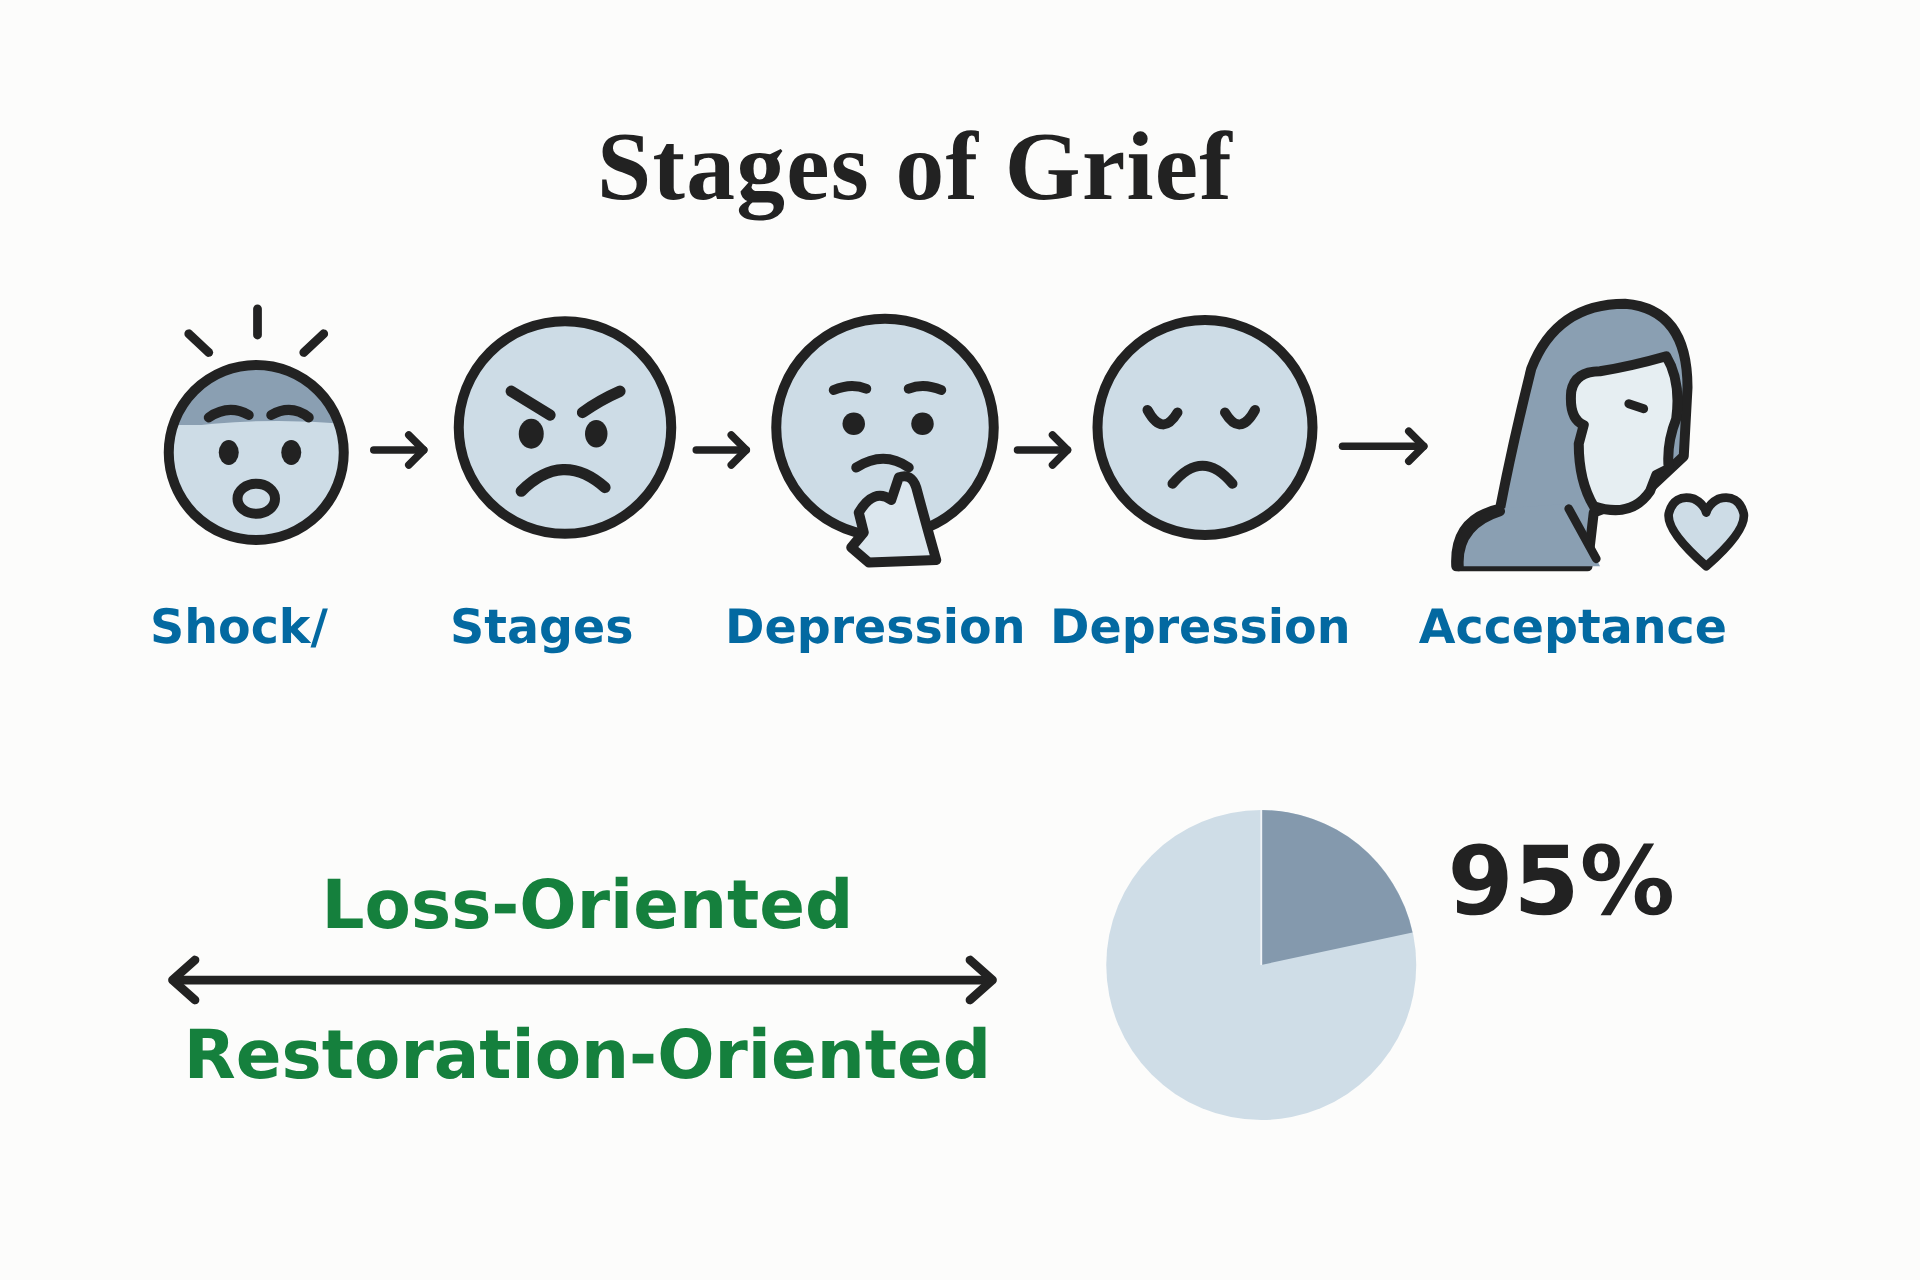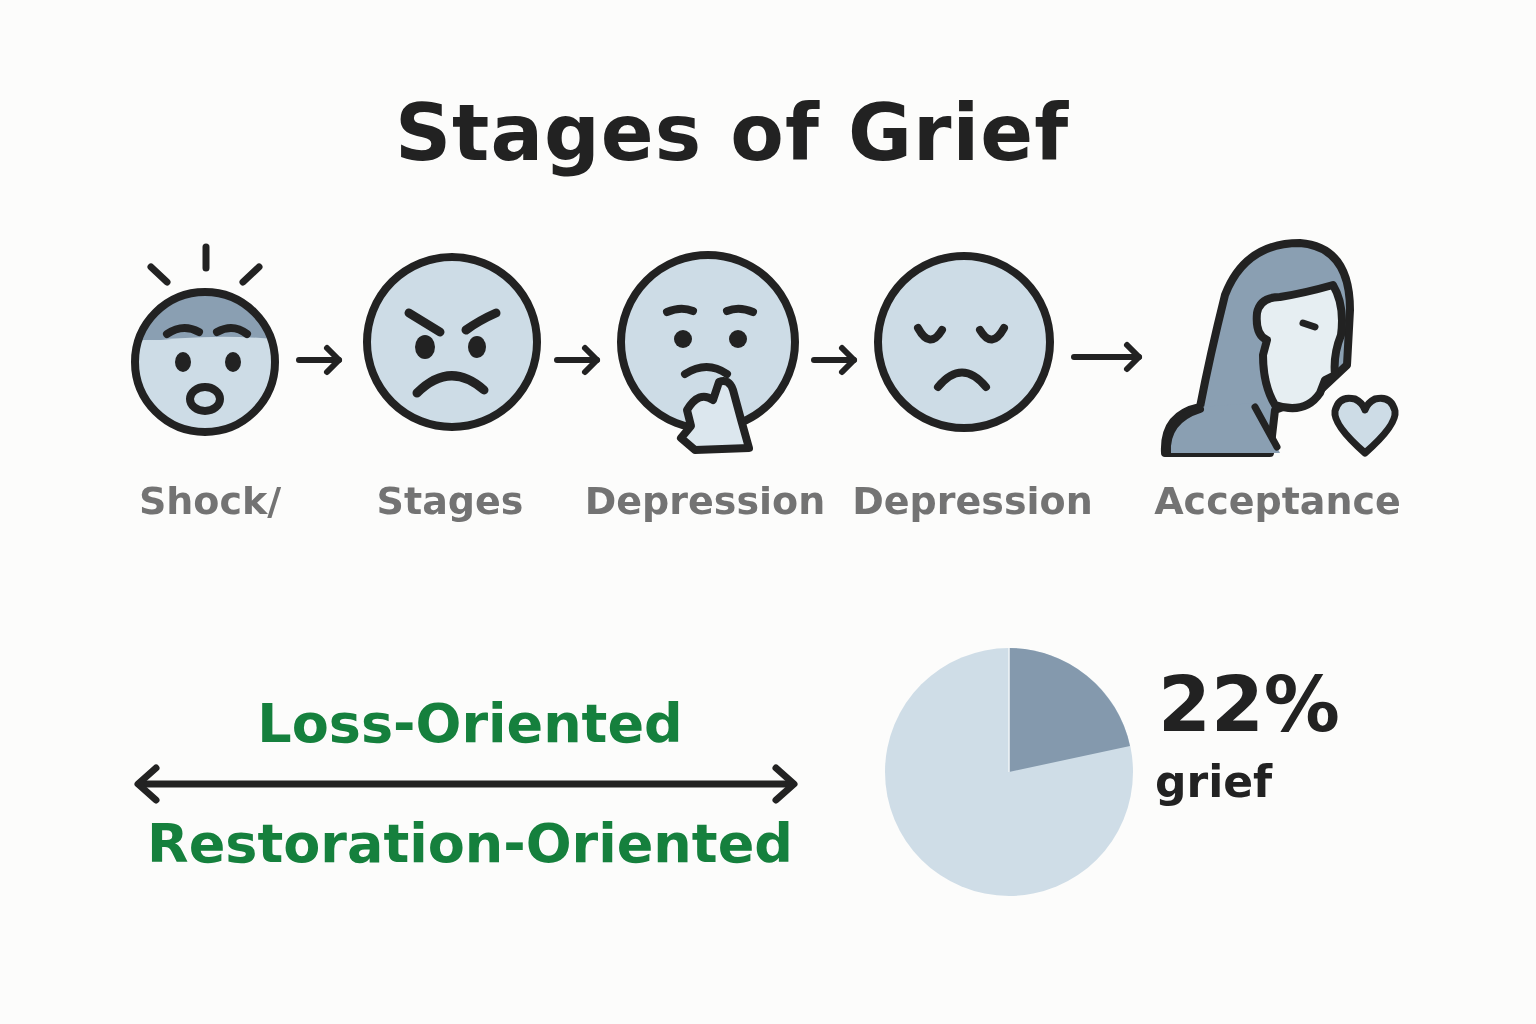--- a/index.html
+++ b/index.html
@@ -5,24 +5,24 @@
   html, body { margin: 0; padding: 0; }
   body {
     width: 1536px; height: 1024px; position: relative; overflow: hidden;
     background: #fcfcfb;
     font-family: "DejaVu Sans", sans-serif;
     color: #222;
   }
   .abs { position: absolute; }
   .title {
     left: 0; width: 1464px; top: 88px; text-align: center;
-    font-size: 78px; font-weight: bold; letter-spacing: 1px; color: #222;
+    font-size: 78px; font-weight: bold; letter-spacing: 1px; color: #222; font-family: Liberation Serif, serif;
   }
   .stage-label {
-    font-size: 38px; font-weight: bold; text-align: center; line-height: 1.65; color: #737373;
+    font-size: 38px; font-weight: bold; line-height: 1.65; color: #0369a1;
   }
   .axis-label { font-size: 54px; font-weight: bold; color: #15803d; text-align: center; }
   .stat-big { font-size: 76px; font-weight: bold; color: #222; }
   .stat-text { font-size: 44px; font-weight: bold; color: #222; line-height: 1.24; }
   svg { overflow: visible; }
 </style>
 </head>
 <body>
 
 <div class="abs title">Stages of Grief</div>
@@ -114,16 +114,15 @@
   <polyline points="646,6 664,22 646,38" fill="none" stroke="#222" stroke-width="7" stroke-linecap="round" stroke-linejoin="round"></polyline>
 </svg>
 <div class="abs axis-label" style="left:140px;top:812px;width:660px">Restoration-Oriented</div>
 
 <svg class="abs" style="left:883px;top:645px" width="252" height="254">
   <circle cx="126" cy="127" r="124" fill="#cfdde7"></circle>
   <path d="M126 127 L126 3 A124 124 0 0 1 247 101 Z" fill="#8499ad"></path>
   <line x1="126" y1="127" x2="126" y2="3" stroke="#f0f4f7" stroke-width="1.5"></line>
 </svg>
 
-<div class="abs stat-big" style="left:1158px;top:660px">22%</div>
+<div class="abs stat-big" style="left:1158px;top:660px">95%</div>
 <div class="abs stat-text" style="left:1155px;top:755px">
-  <div>grief</div>
 </div>
 
 </body></html>

